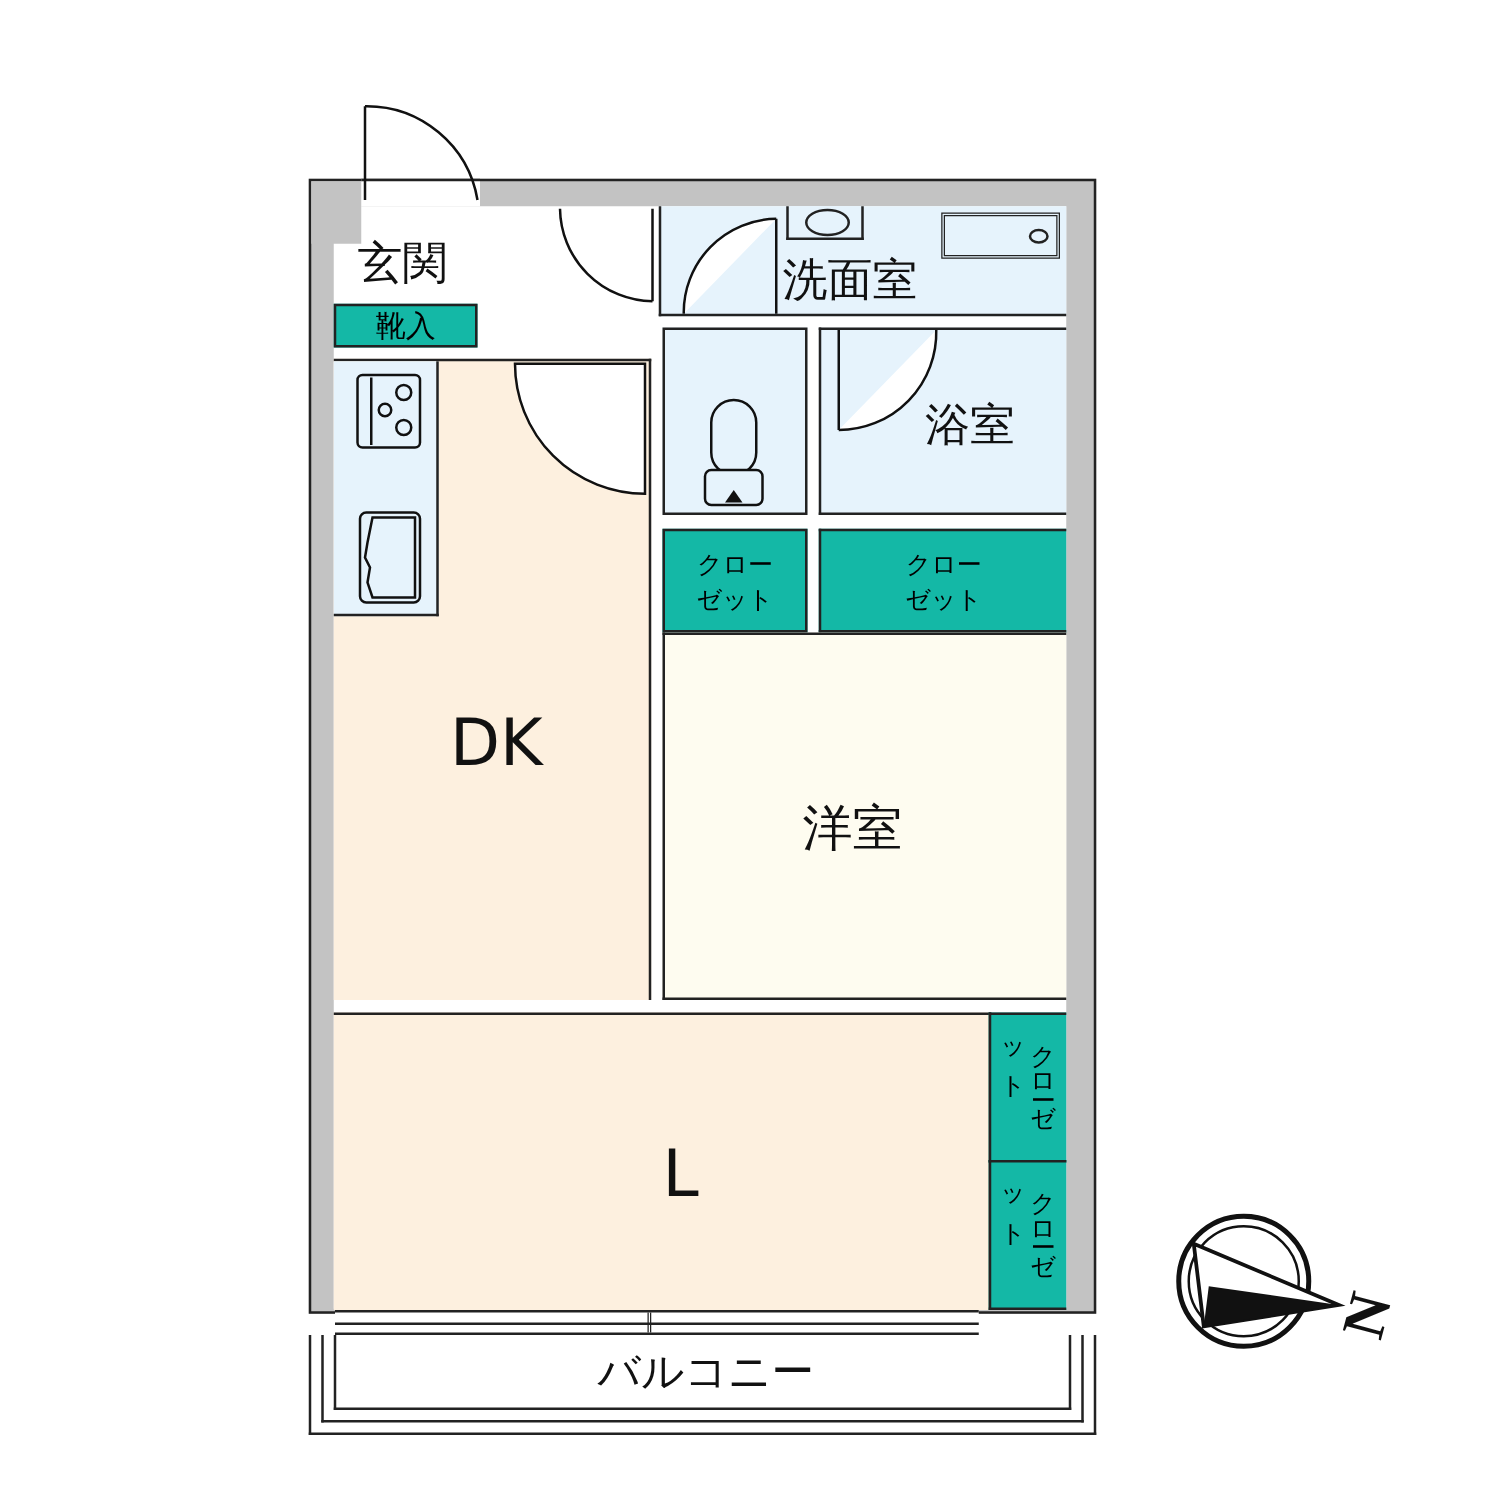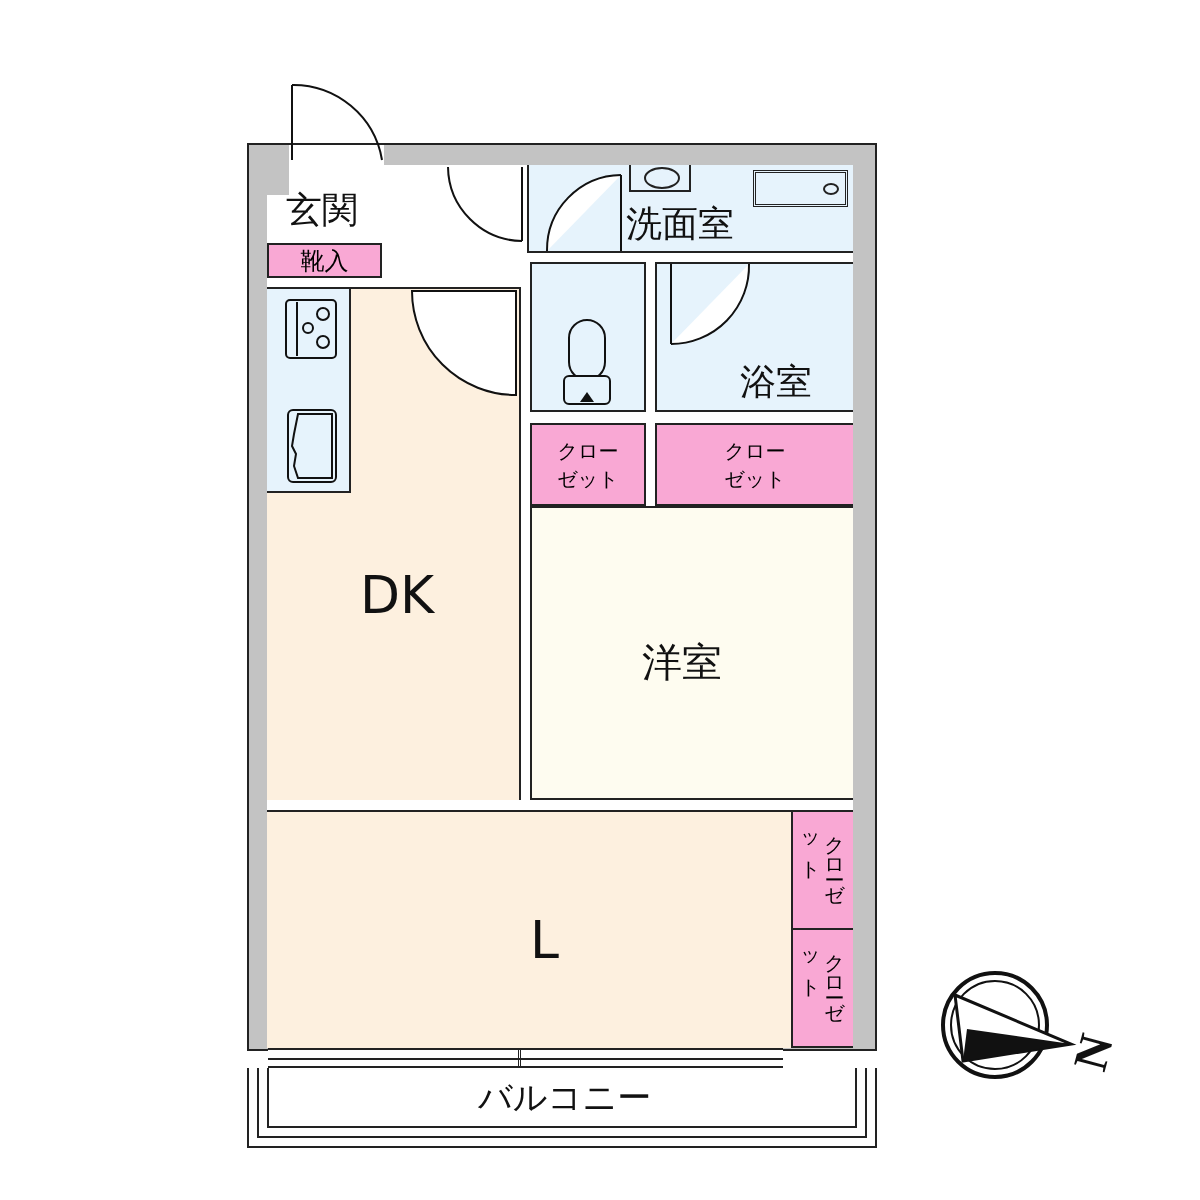--- a/index.html
+++ b/index.html
@@ -2,21 +2,21 @@
 <html><head>
 <meta charset="utf-8">
 <style>
   html,body{margin:0;padding:0;background:#fff;}
   body{width:1200px;height:1200px;position:relative;overflow:hidden;font-family:"DejaVu Sans","Liberation Sans",sans-serif;}
   .abs{position:absolute;box-sizing:border-box;}
   .wall{background:#c3c3c3;border:2px solid #222;}
   .room{border:2px solid #222;}
   .lbl{position:absolute;color:#111;white-space:nowrap;}
   .c{display:flex;align-items:center;justify-content:center;}
-  .closet{background:#f9a8d4;border:2px solid #222;}
+  .closet{background:#14b8a6;border:2px solid #222;}
   .wet{background:#e6f3fc;}
   .dk{background:#fdf0df;}
   .yo{background:#fefcf0;}
   .vtext{writing-mode:vertical-rl;font-size:20px;line-height:1.2;letter-spacing:1px;}
 </style>
 </head>
 <body>
 
 <div class="abs wall" style="left:247px;top:143px;width:630px;height:908px;"></div>
 
@@ -59,21 +59,21 @@
   <rect x="9" y="2" width="36" height="60" rx="18" fill="none" stroke="#111" stroke-width="2"></rect>
   <rect x="4" y="58" width="46" height="28" rx="5" fill="#e6f3fc" stroke="#111" stroke-width="2"></rect>
   <path d="M20 84 L27 74 L34 84 Z" fill="#111"></path>
 </svg>
 
 <div class="abs wet room" style="left:655px;top:262px;width:198px;height:150px;border-right:none;"></div>
 <svg class="abs" style="left:667px;top:262px;" width="90" height="90">
   <path d="M82 2 A78 78 0 0 1 4 82" fill="#fff" stroke="#111" stroke-width="2"></path>
   <line x1="4" y1="2" x2="4" y2="82" stroke="#111" stroke-width="2"></line>
 </svg>
-<div class="lbl" style="left:740px;top:316px;font-size:36px;margin-top:42px;">浴室</div>
+<div class="lbl" style="left:740px;top:316px;font-size:36px;">浴室</div>
 
 <div class="abs closet c" style="left:530px;top:423px;width:116px;height:83px;flex-direction:column;font-size:20px;line-height:1.4;">
   <span>クロー</span>
   <span>ゼット</span>
 </div>
 <div class="abs closet c" style="left:655px;top:423px;width:198px;height:83px;flex-direction:column;font-size:20px;line-height:1.4;border-right:none;">
   <span>クロー</span>
   <span>ゼット</span>
 </div>
 

